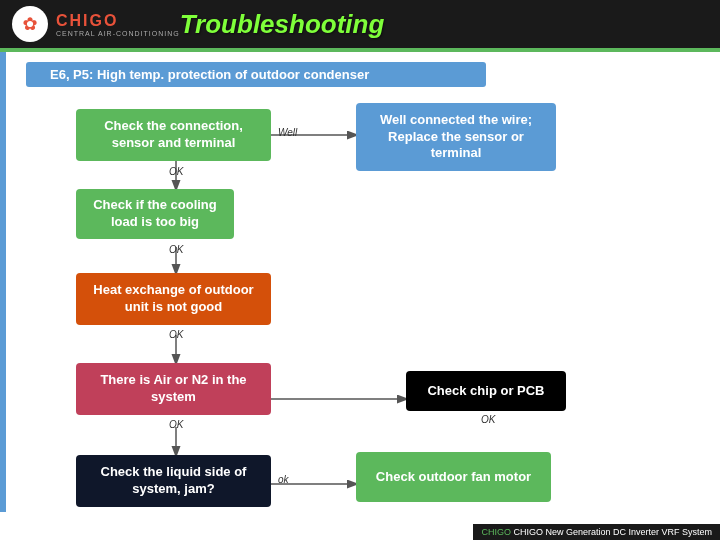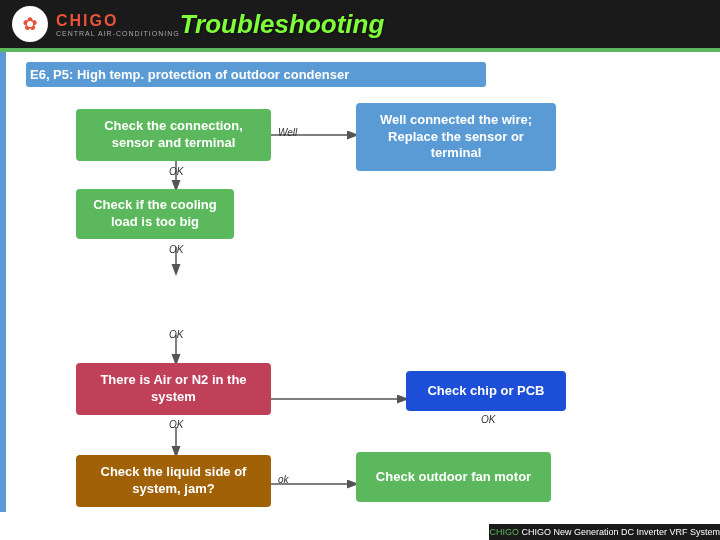--- a/index.html
+++ b/index.html
@@ -72,21 +72,21 @@
       padding: 10px 20px;
       background: #fff;
     }
 
     
     .title-bar {
       background: #5b9bd5;
       color: #fff;
       font-size: 13px;
       font-weight: bold;
-      padding: 5px 4px;
+      padding: 5px 24px;
       border-radius: 3px;
       display: inline-block;
       margin-bottom: 12px;
       width: 460px;
     }
 
     
     .flowchart {
       position: relative;
       width: 680px;
@@ -105,29 +105,29 @@
       font-weight: bold;
       padding: 4px 8px;
       line-height: 1.3;
     }
 
     .box-green {
       background: #5cb85c;
       color: #fff;
     }
     .box-dark-green {
-      background: #1d4ed8;
+      background: #000000;
       color: #fff;
     }
     .box-orange {
       background: #d4500a;
       color: #fff;
     }
     .box-purple {
-      background: #a16207;
+      background: #0f172a;
       color: #fff;
     }
     .box-pink {
       background: #c0405a;
       color: #fff;
     }
     .box-blue-right {
       background: #5b9bd5;
       color: #fff;
     }
@@ -159,21 +159,21 @@
     }
 
     
     .footer {
       position: absolute;
       bottom: 0;
       right: 0;
       background: #1a1a1a;
       color: #fff;
       font-size: 9px;
-      padding: 3px 0;
+      padding: 3px 8px;
     }
     .footer-green {
       color: #5cb85c;
     }
 
     
     .left-bar {
       position: absolute;
       left: 0;
       top: 52px;
@@ -238,20 +238,22 @@
 Replace the sensor or
 terminal</div>
 
     <span class="ok-label" style="left:143px; top:67px;">OK</span>
 
     <div class="box box-green" style="left:50px; top:90px; width:158px; height:50px;">Check if the cooling load is
 too big</div>
 
     <span class="ok-label" style="left:143px; top:145px;">OK</span>
 
+    <div class="box box-orange" style="left:50px; top:174px; width:195px; height:52px;">Heat exchange of outdoor
+unit is not good</div>
 
     <span class="ok-label" style="left:143px; top:230px;">OK</span>
 
     <div class="box box-pink" style="left:50px; top:264px; width:195px; height:52px;">There is Air or N2
 in the system</div>
 
     <div class="box box-dark-green" style="left:380px; top:272px; width:160px; height:40px;">Check chip or PCB</div>
 
     <span class="ok-label" style="left:455px; top:315px;">OK</span>
 

